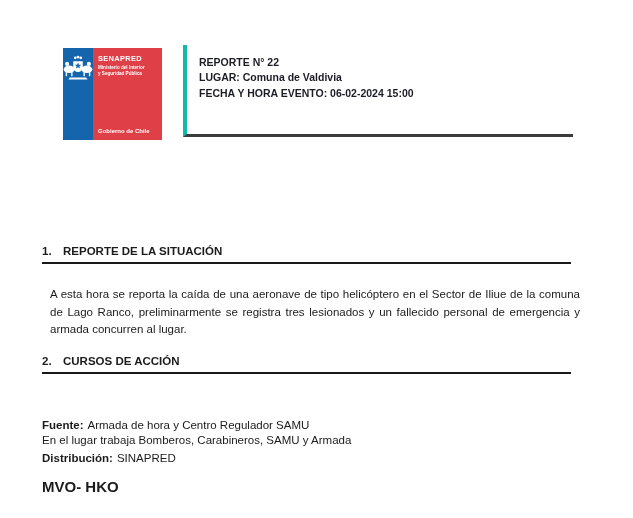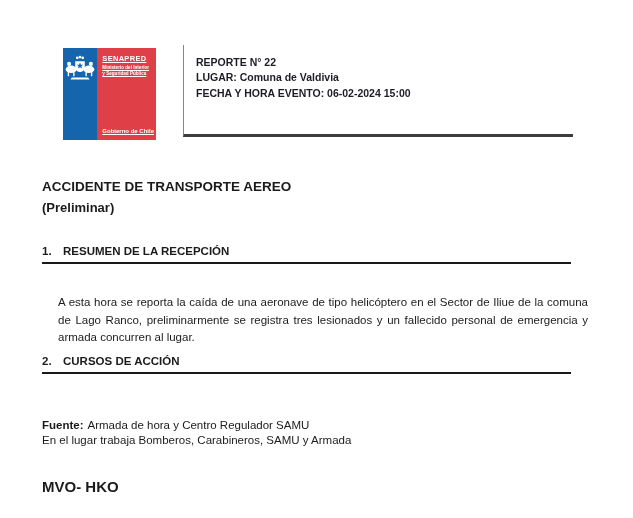--- a/index.html
+++ b/index.html
@@ -5,45 +5,45 @@
   html,body{margin:0;padding:0;background:#ffffff;}
   .page{
     position:relative;width:633px;height:518px;background:#ffffff;
     font-family:"Liberation Sans",sans-serif;color:#1b1b1b;overflow:hidden;
   }
   
   .logo{position:absolute;left:63px;top:48px;width:93px;height:92px;display:flex;}
   .logo-blue{width:36px;background:#1565ad;display:flex;justify-content:center;}
   .logo-blue svg{margin-top:7px;}
   .logo-red{flex:1;background:#df3f46;color:#ffffff;display:flex;flex-direction:column;
-    padding:7px 2px 5px 5px;box-sizing:border-box;text-decoration:underline;}
+    padding:7px 12px 5px 5px;box-sizing:border-box;}
   .logo-agency{font-weight:bold;font-size:7.5px;letter-spacing:.3px;line-height:8px;}
   .logo-ministry-wrap{margin-top:2px;}
   .logo-ministry{font-size:4.6px;line-height:5.8px;font-weight:bold;}
   .logo-spacer{flex:1;}
   .logo-gov{font-weight:bold;font-size:6px;line-height:7px;white-space:nowrap;}
   
   .header-box{
     position:absolute;left:183px;top:45px;width:390px;height:92px;box-sizing:border-box;
-    border-left:1px solid #14b8a6;border-bottom:3px solid #3c3c3c;padding:10px 0 0 12px;
+    border-left:4px solid #14b8a6;border-bottom:3px solid #3c3c3c;padding:10px 0 0 12px;
   }
   .header-line{font-weight:bold;font-size:10.5px;line-height:15.4px;color:#1c1c26;white-space:nowrap;}
   
   .title-block{position:absolute;left:42px;top:176px;}
   .title-main{font-weight:bold;font-size:13.5px;line-height:22px;}
   .title-sub{font-weight:bold;font-size:13px;line-height:20px;}
   
   .section-heading{
     position:absolute;left:42px;width:529px;display:flex;font-weight:bold;font-size:11.5px;
     line-height:13px;padding-bottom:4px;border-bottom:2.5px solid #191919;
   }
   .s1{top:245px;} .s2{top:355px;}
   .sec-num{width:21px;flex:0 0 21px;}
   
-  .para{position:absolute;left:42px;top:278px;width:530px;margin:16px;
+  .para{position:absolute;left:42px;top:278px;width:530px;margin:8px;
     font-size:11.5px;line-height:17.6px;text-align:justify;}
   .body-line{position:absolute;left:42px;top:386px;font-size:11.5px;line-height:14px;margin-top:47px;}
   .meta-line{position:absolute;left:42px;font-size:11.5px;line-height:14px;}
   .meta-line .lbl{font-weight:bold;}
   .meta-line .val{margin-left:4px;}
   .fuente{top:418px;} .dist{top:451px;}
   .signature{position:absolute;left:42px;top:480px;font-weight:bold;font-size:15px;line-height:14px;}
 </style>
 </head>
 <body>
@@ -81,35 +81,34 @@
       <div class="logo-gov">Gobierno de Chile</div>
     </div>
   </div>
 
   <div class="header-box">
     <div class="header-line">REPORTE N° 22</div>
     <div class="header-line">LUGAR: Comuna de Valdivia</div>
     <div class="header-line">FECHA Y HORA EVENTO: 06-02-2024 15:00</div>
   </div>
 
-  <div class="title-block">
-    <div class="title-main">ACCIDENTE DE TRANSPORTE AEREO</div>
-    <div class="title-sub">(Preliminar)</div>
-  </div>
 
   <div class="section-heading s1">
     <span class="sec-num">1.</span>
-    <span class="sec-label">RESUMEN DE LA RECEPCIÓN</span>
+    <span class="sec-label">REPORTE DE LA SITUACIÓN</span>
   </div>
   <p class="para">A esta hora se reporta la caída de una aeronave de tipo helicóptero en el Sector de Iliue de la comuna de Lago Ranco, preliminarmente se registra tres lesionados y un fallecido personal de emergencia y armada concurren al lugar.</p>
 
   <div class="section-heading s2">
     <span class="sec-num">2.</span>
     <span class="sec-label">CURSOS DE ACCIÓN</span>
   </div>
   <div class="body-line">En el lugar trabaja Bomberos, Carabineros, SAMU y Armada</div>
 
   <div class="meta-line fuente">
     <span class="lbl">Fuente:</span><span class="val">Armada de hora y Centro Regulador SAMU</span>
   </div>
+  <div class="meta-line dist">
+    <span class="lbl">Distribución:</span><span class="val">SINAPRED</span>
+  </div>
   <div class="signature">MVO- HKO</div>
 
 </div>
 
 </body></html>

